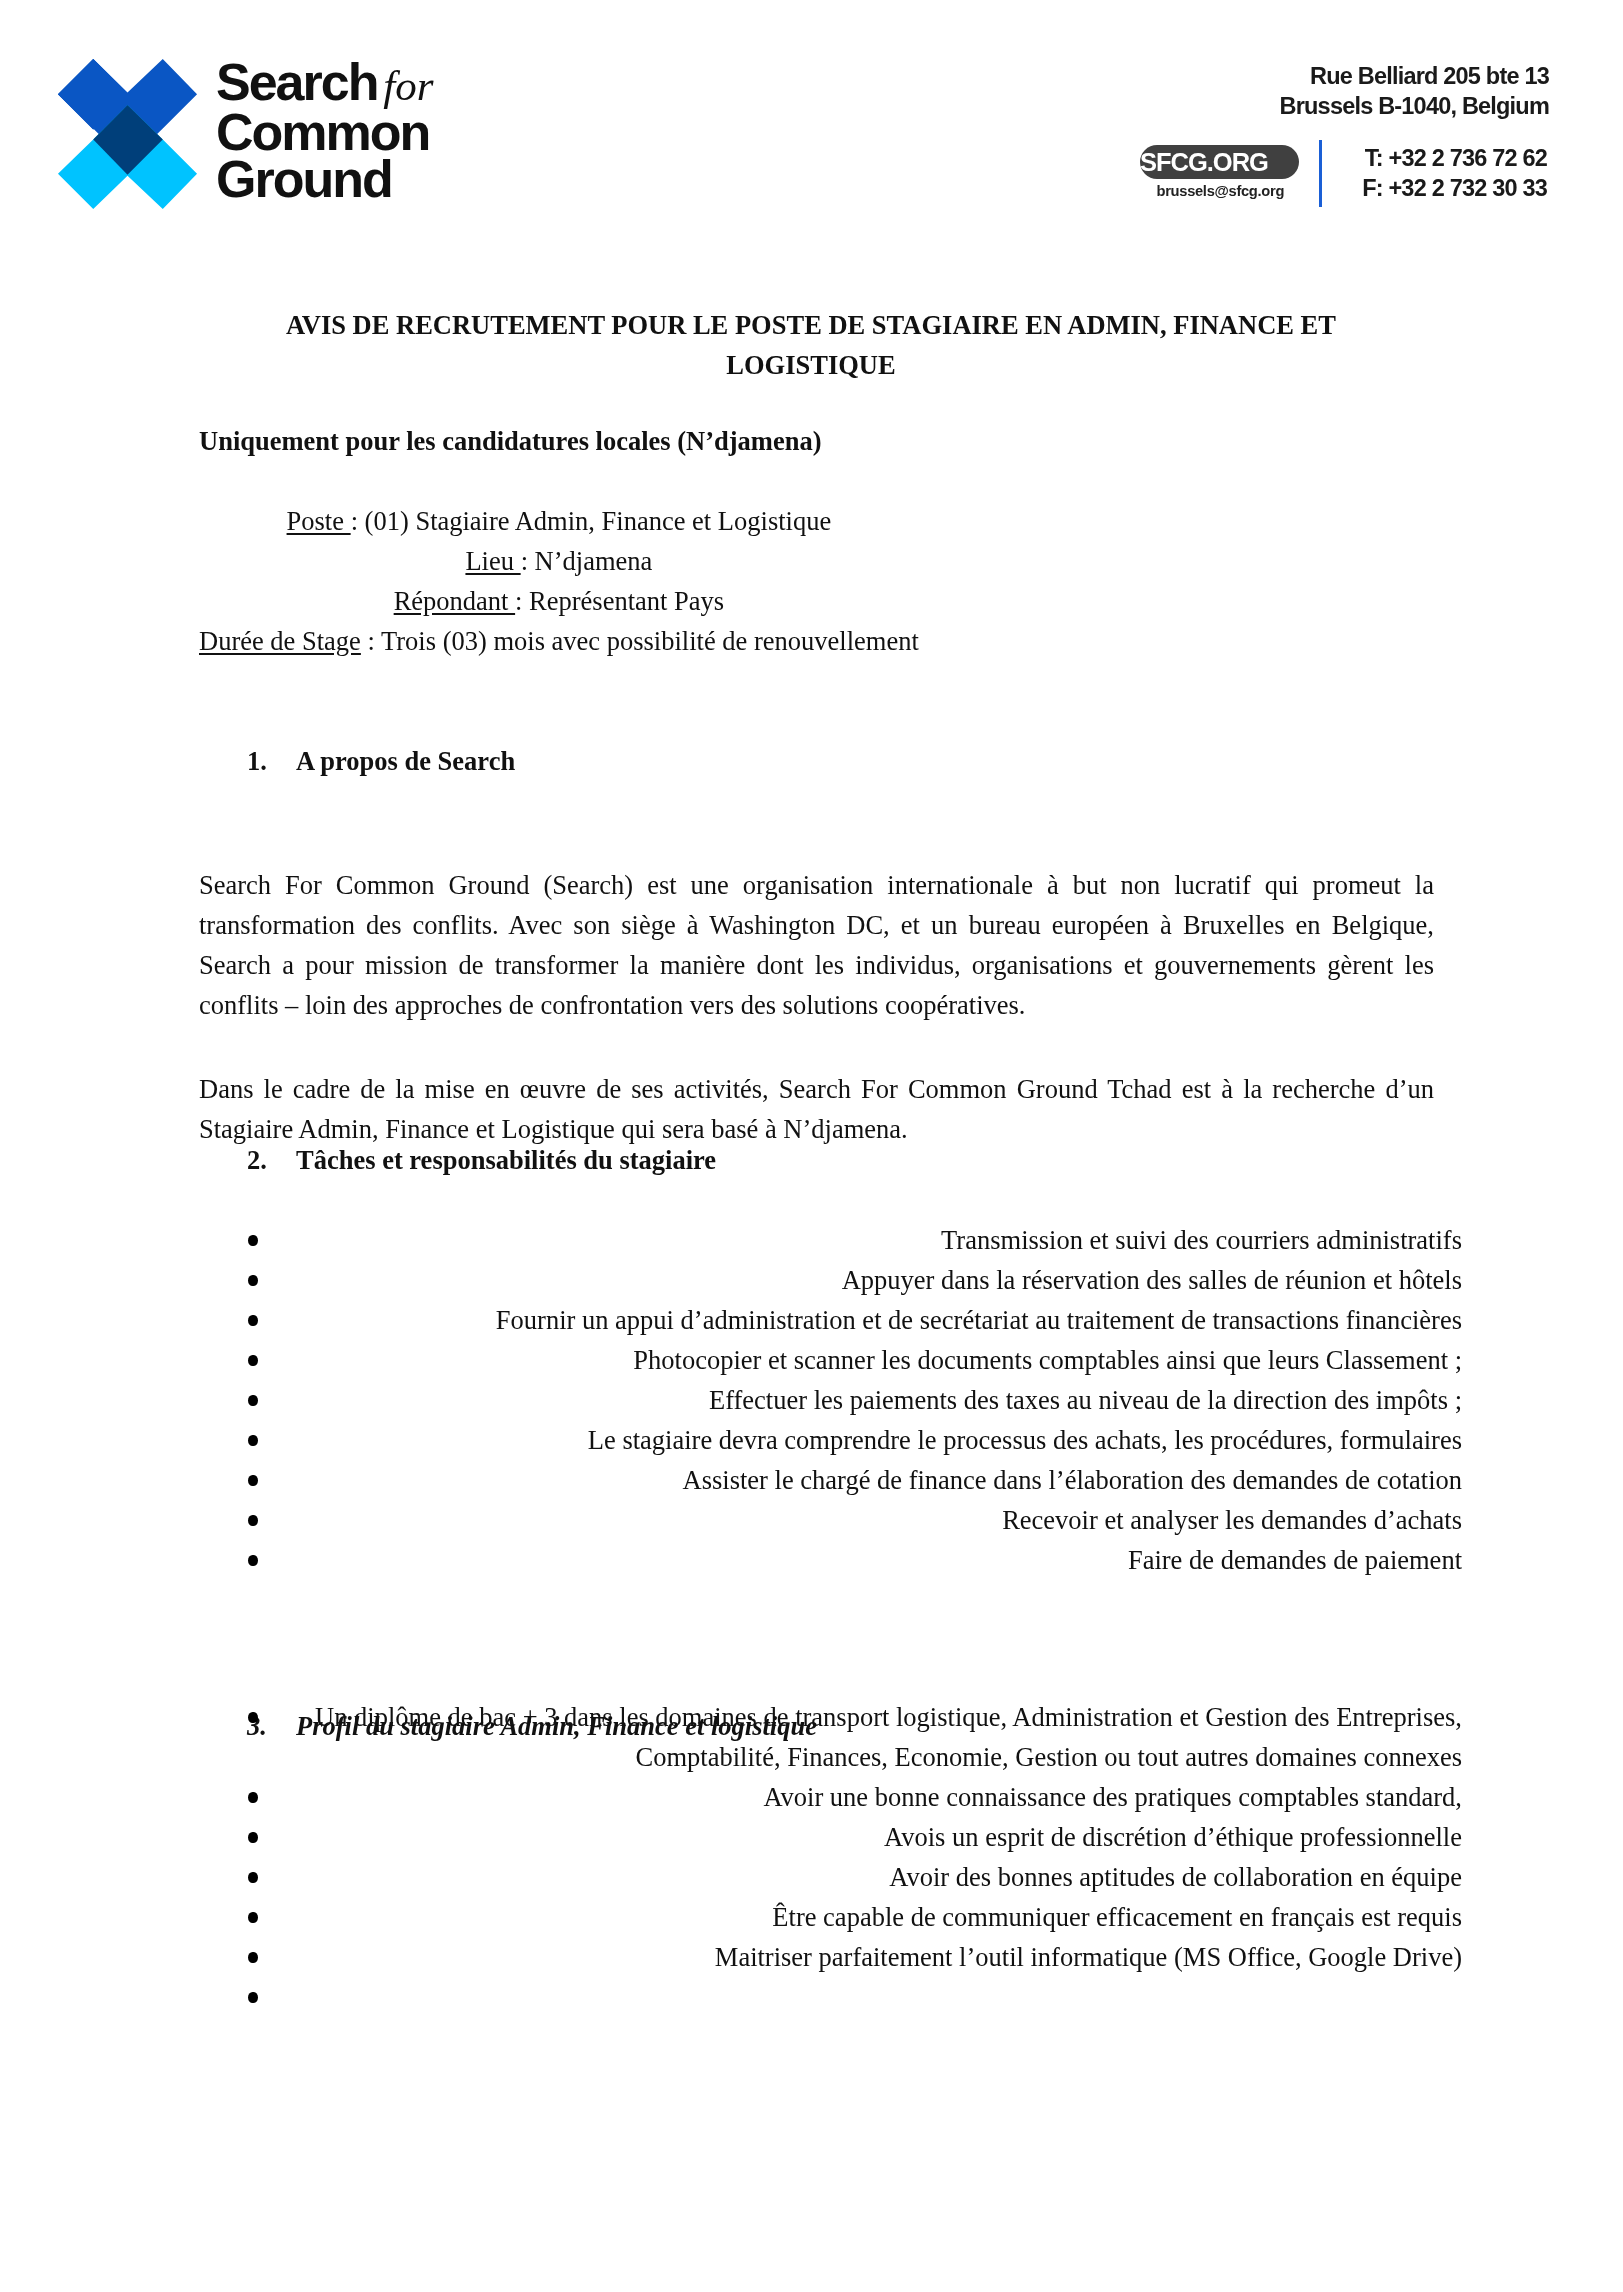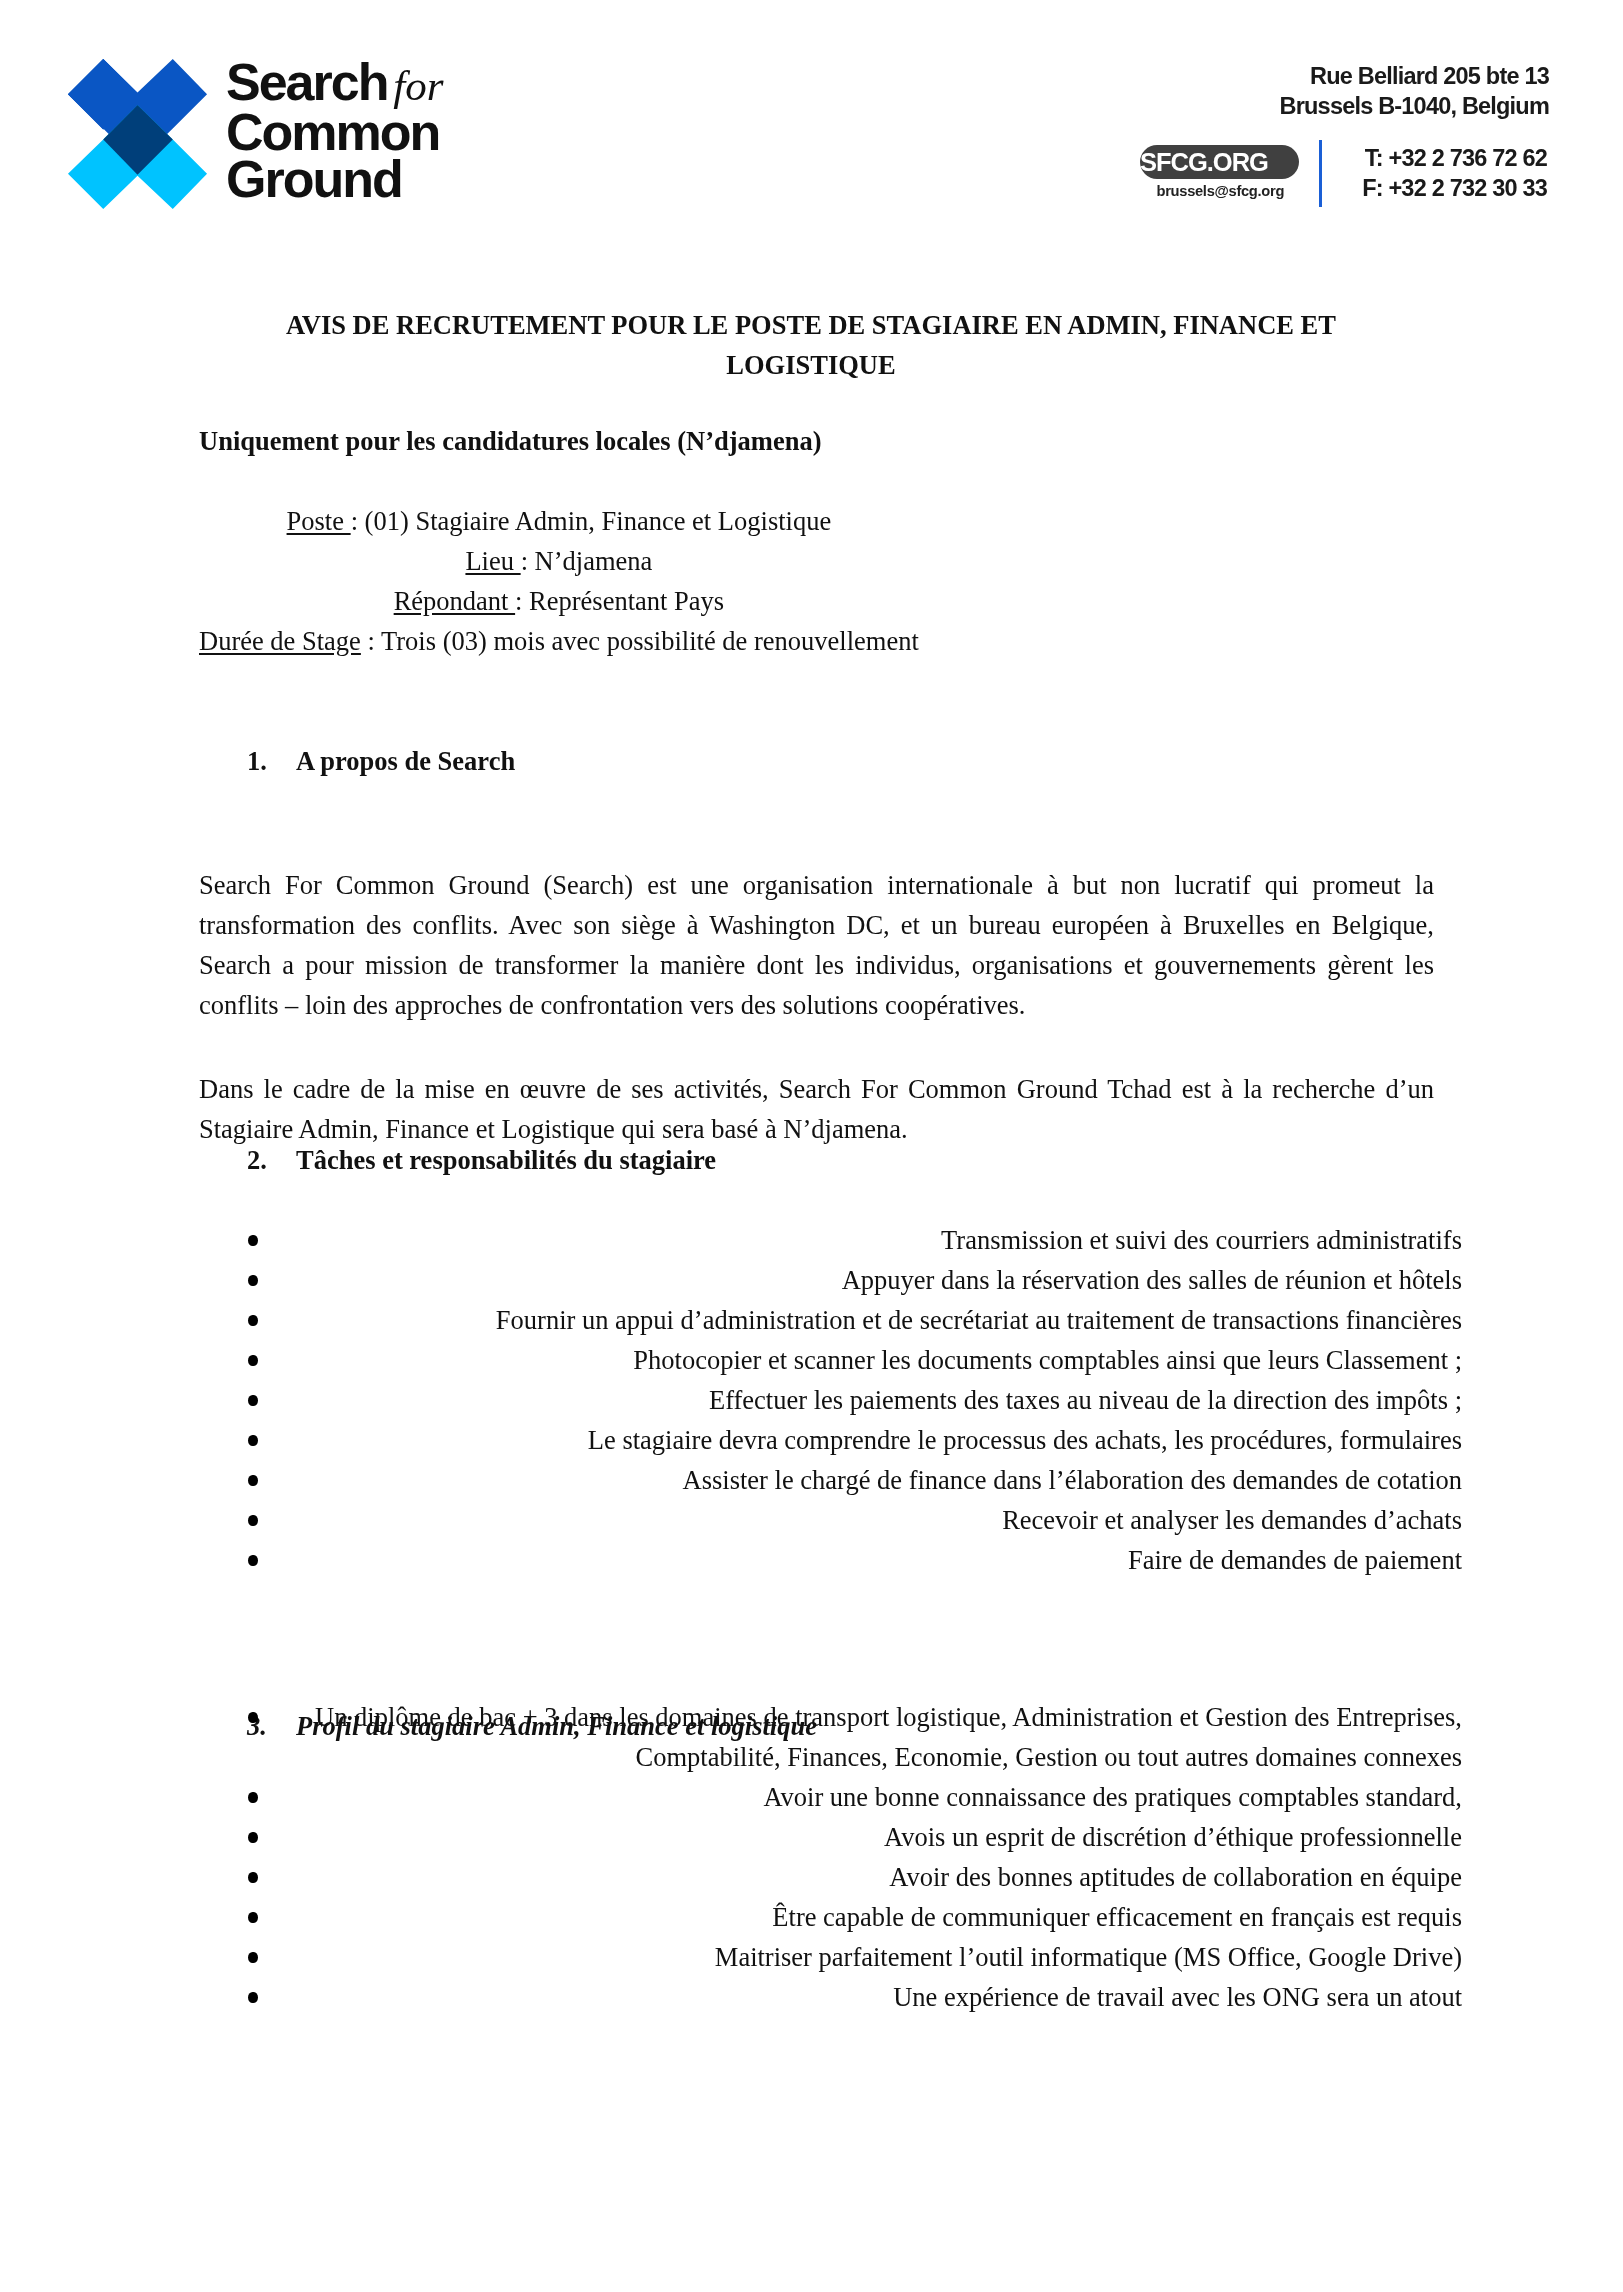--- a/index.html
+++ b/index.html
@@ -1,20 +1,20 @@
 <!DOCTYPE html>
 <html><head>
   <meta charset="utf-8">
   <style>
     html, body { margin: 0; padding: 0; background: #ffffff; }
     body { width: 1623px; height: 2293px; position: relative; overflow: hidden; color: #000; }
     .page { position: absolute; left: 0; top: 0; width: 1623px; height: 2293px; background: #fff; }
 
     
-    .logo { position: absolute; left: 67px; top: 57px; width: 392px; height: 157px; }
+    .logo { position: absolute; left: 57px; top: 57px; width: 392px; height: 157px; }
     .logo-mark { position: absolute; left: 0; top: 0; width: 142px; height: 155px; }
     .logo-text {
       position: absolute; left: 159px; top: 2px;
       font-family: "Liberation Sans", sans-serif; font-weight: bold;
       color: #111; font-size: 52px; line-height: 47px; letter-spacing: -2px;
     }
     .logo-text .for {
       font-family: "Liberation Serif", serif; font-style: italic; font-weight: normal;
       font-size: 43px; letter-spacing: 0; margin-left: 5.9px;
     }
@@ -153,18 +153,18 @@
     <div class="section-head" style="top:1707px;font-style:italic;">
       <span class="num">3.</span><span>Profil du stagiaire Admin, Finance et logistique</span>
     </div>
     <ul class="bullets" style="top:1697px;">
       <li><span class="dot"></span><span>Un diplôme de bac + 3 dans les domaines de transport logistique, Administration et Gestion des Entreprises, Comptabilité, Finances, Economie, Gestion ou tout autres domaines connexes</span></li>
       <li><span class="dot"></span><span>Avoir une bonne connaissance des pratiques comptables standard,</span></li>
       <li><span class="dot"></span><span>Avois un esprit de discrétion d’éthique professionnelle</span></li>
       <li><span class="dot"></span><span>Avoir des bonnes aptitudes de collaboration en équipe</span></li>
       <li><span class="dot"></span><span>Être capable de communiquer efficacement en français est requis</span></li>
       <li><span class="dot"></span><span>Maitriser parfaitement l’outil informatique (MS Office, Google Drive)</span></li>
-      <li><span class="dot"></span><span>Une expérience de travail avec les ONG sera un atout</span></li>
+      <li><span class="dot"></span></li>
     </ul>
 
   </div>
 </div>
 
 
 </body></html>

